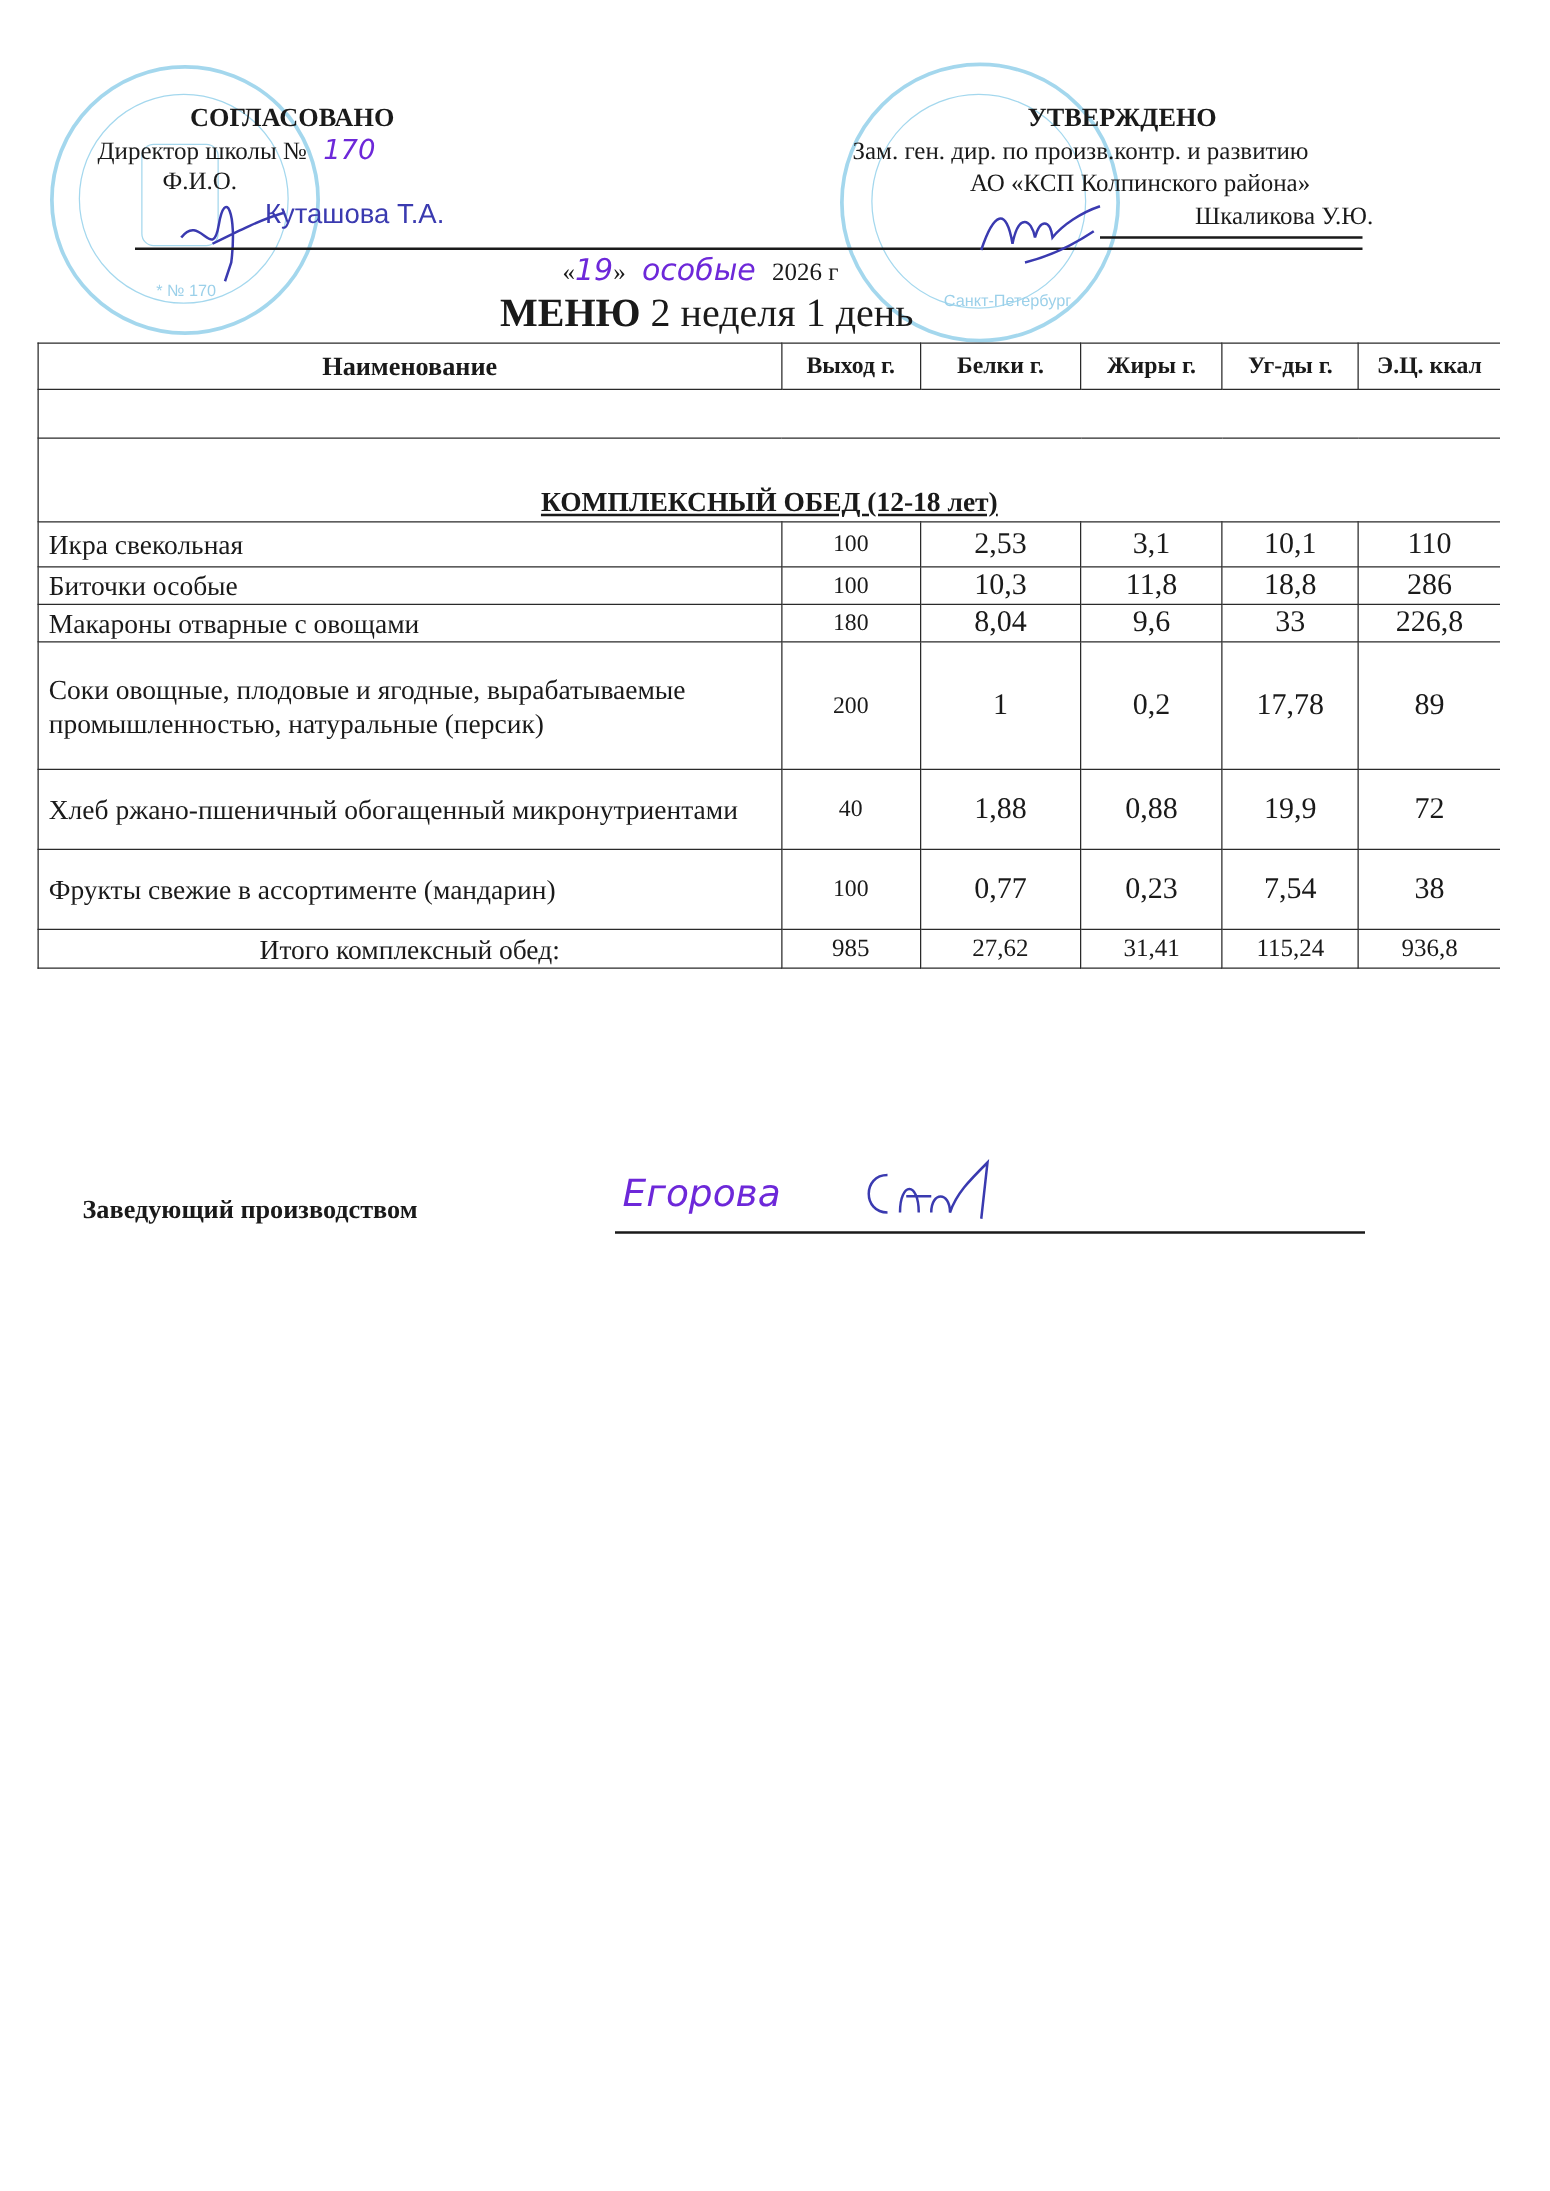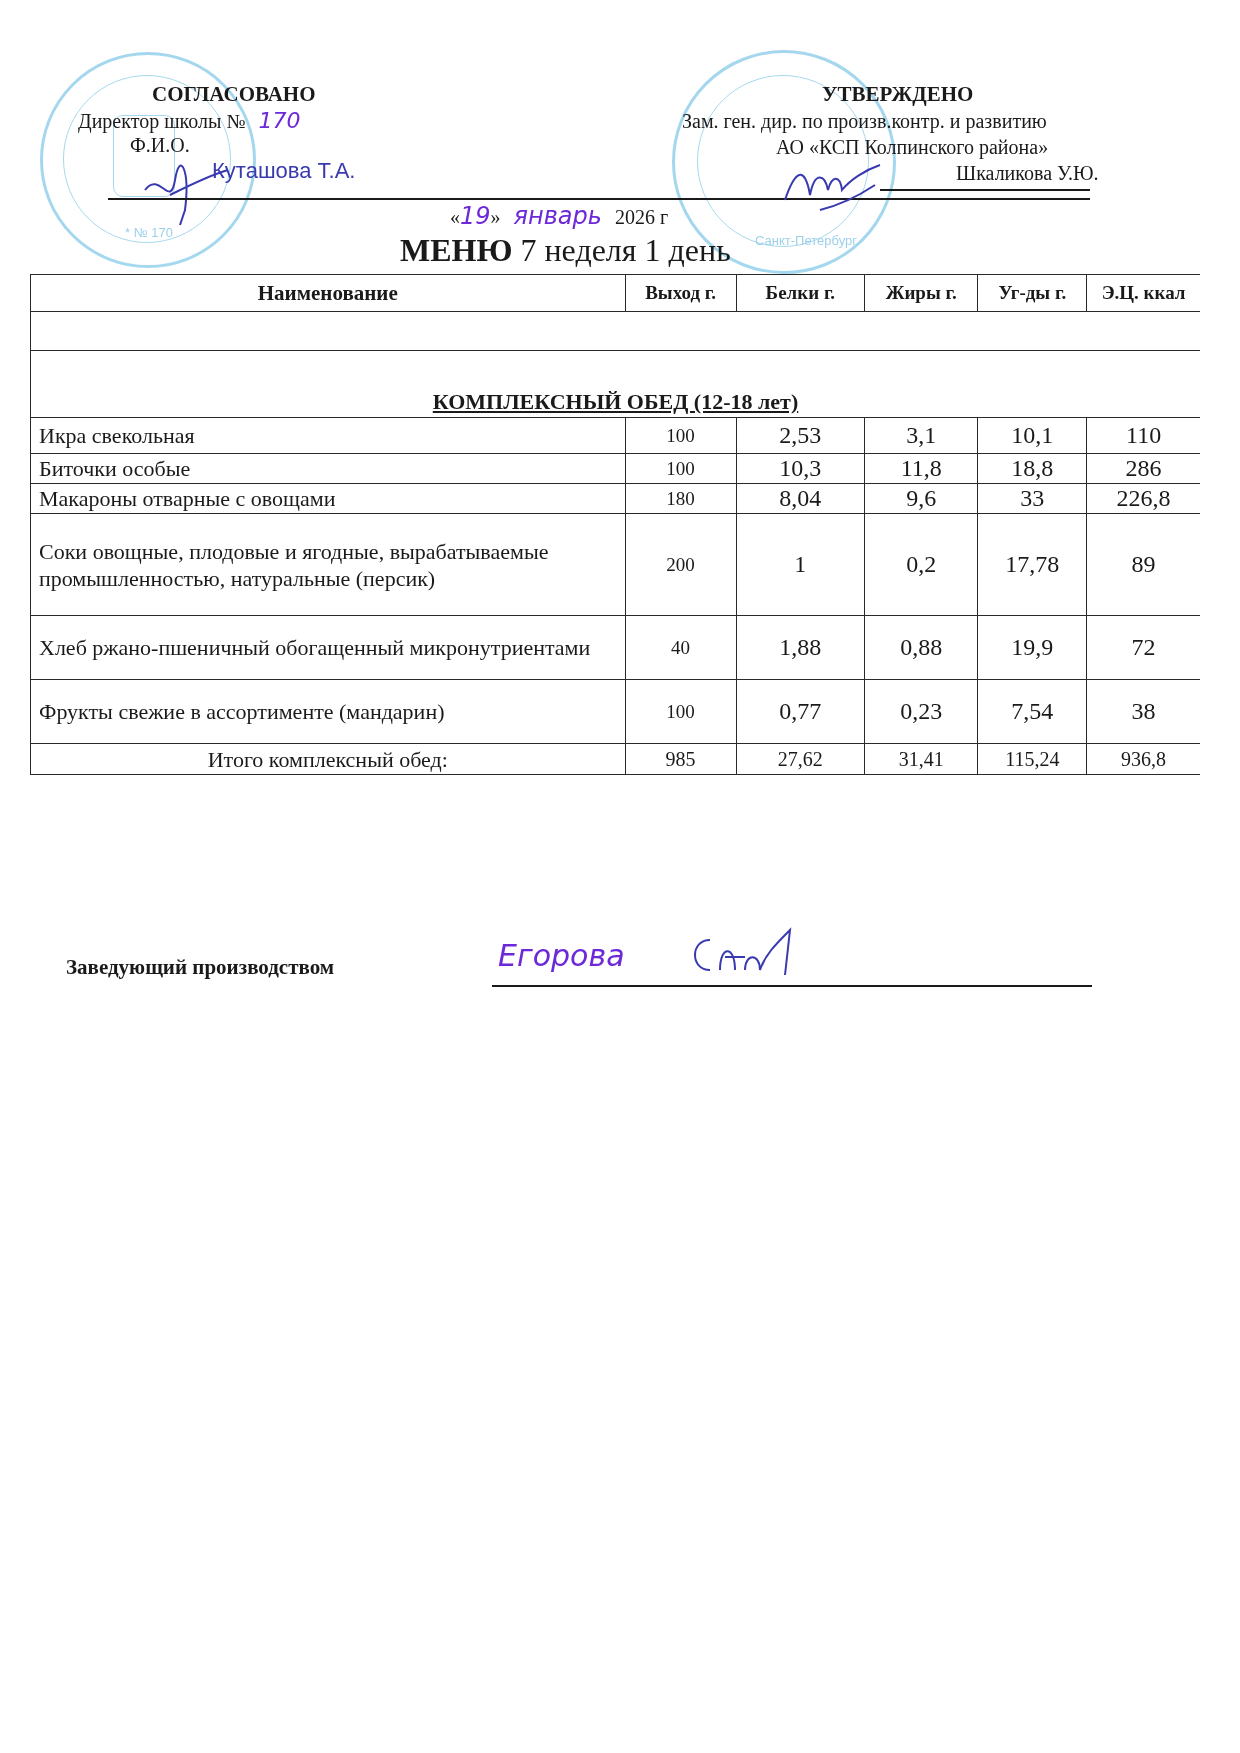--- a/index.html
+++ b/index.html
@@ -76,26 +76,26 @@
 <div class="abs hdr-norm" style="left:682px; top:110px;">Зам. ген. дир. по произв.контр. и развитию</div>
 <div class="abs hdr-norm" style="left:776px; top:136px;">АО «КСП Колпинского района»</div>
 <div class="abs hdr-norm" style="left:908px; top:162px;margin-left:48px;">Шкаликова У.Ю.</div>
 <svg class="abs" style="left:780px; top:150px;" width="110" height="70" viewBox="0 0 110 70">
   <path d="M5 50 C15 20, 25 15, 30 45 C35 20, 45 25, 48 40 C52 25, 60 25, 62 40 C70 30, 85 20, 100 15 M40 60 C60 55, 80 45, 95 35" stroke="#3a3ab0" stroke-width="2" fill="none"></path>
 </svg>
 <div class="rule" style="left:880px; top:189px; width:210px; height:1.5px;"></div>
 
 <div class="abs hdr-norm" style="left:450px; top:202px;">
   <span>«</span><span class="handwrite" style="font-size:24px;">19</span><span>»</span>
-  <span class="handwrite" style="font-size:24px; margin:0 8px;">январь</span>
+  <span class="handwrite" style="font-size:24px; margin:0 8px;">особые</span>
   <span>2026 г</span>
 </div>
 
 <div class="abs title" style="left:400px; top:232px;">
-  <b>МЕНЮ</b><span> 7 неделя 1 день</span>
+  <b>МЕНЮ</b><span> 2 неделя 1 день</span>
 </div>
 
 <table class="menu">
   <colgroup>
     <col class="c-name">
       <col class="c-out">
       <col class="c-b">
       <col class="c-f">
       <col class="c-c">
       <col class="c-e">

